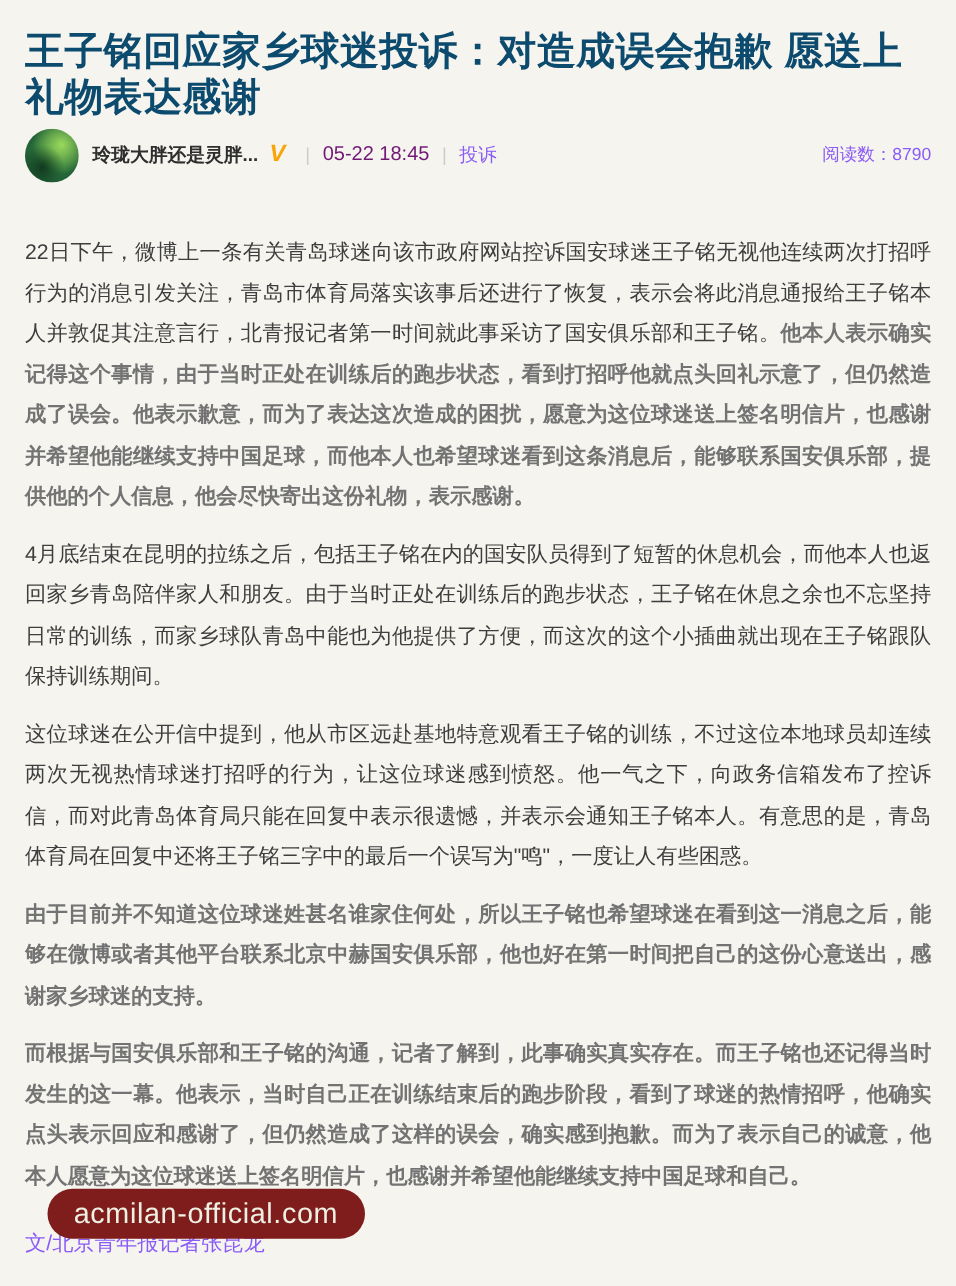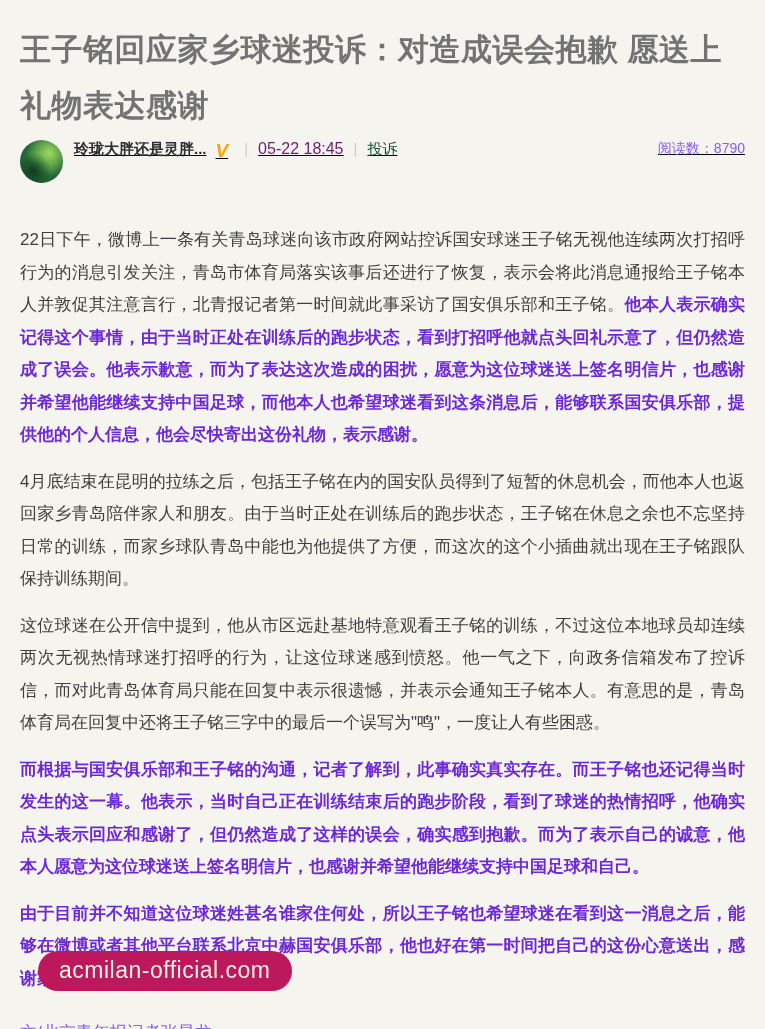--- a/index.html
+++ b/index.html
@@ -9,33 +9,32 @@
     font-family: "Liberation Sans", sans-serif;
     position: relative;
     overflow: hidden;
   }
   .page { padding: 22px 20px 0 20px; position: relative; }
 
   
   .title {
     margin: 0;
     font-size: 31px;
-    line-height: 56px;
+    line-height: 37px;
     font-weight: 700;
-    color: #737373;
+    color: #0c4a6e;
     letter-spacing: 0.5px;
   }
 
   
   .meta-row {
     margin-top: 6px;
     height: 44px;
     display: flex;
-    align-items: flex-start;
-    text-decoration: underline;
+    align-items: center;
   }
   .avatar {
     width: 43px; height: 43px;
     border-radius: 50%;
     flex: 0 0 43px;
     background:
       radial-gradient(circle at 32% 72%, rgba(15,55,30,0.95), rgba(15,55,30,0) 42%),
       radial-gradient(circle at 68% 30%, #9bd95e, rgba(155,217,94,0) 55%),
       radial-gradient(circle at 50% 50%, #3c8f3f 0%, #226138 70%, #143d2a 100%);
     margin-right: 11px;
@@ -57,56 +56,56 @@
   .pipe {
     color: #cccccc;
     font-size: 15px;
     margin: 0 10px;
   }
   .pub-time {
     color: #701a75;
     font-size: 16px;
   }
   .complaint {
-    color: #14532d;
+    color: #8b5cf6;
     font-size: 15px;
     cursor: pointer;
     text-decoration: none;
   }
   .read-count {
     margin-left: auto;
     color: #8b5cf6;
     font-size: 14px;
   }
 
   
   .article {
     margin-top: 40px;
     font-size: 17px;
     line-height: 32.5px;
     color: #3e3e3e;
     text-align: justify;
   }
   .article p { margin: 0 0 14px 0; }
-  .article .bold { font-weight: 700; color: #6d28d9; }
+  .article .bold { font-weight: 700; color: #737373; }
 
   .byline {
     margin-top: 22px;
     font-size: 17px;
     color: #8b5cf6;
     position: relative;
     z-index: 1;
   }
 
   
   .watermark {
     position: absolute;
     left: 38px;
     top: 951px;
-    background: #be185d;
+    background: #7f1d1d;
     color: #edf0e3;
     font-size: 23px;
     line-height: 30px;
     padding: 4px 21px 6px 21px;
     border-radius: 20px;
     letter-spacing: 0.5px;
     z-index: 2;
   }
 </style>
 </head>
@@ -127,22 +126,22 @@
     <span class="read-count"><span>阅读数：</span><span>8790</span></span>
   </div>
 
   <div class="article">
     <p><span>22日下午，微博上一条有关青岛球迷向该市政府网站控诉国安球迷王子铭无视他连续两次打招呼行为的消息引发关注，青岛市体育局落实该事后还进行了恢复，表示会将此消息通报给王子铭本人并敦促其注意言行，北青报记者第一时间就此事采访了国安俱乐部和王子铭。</span><span class="bold">他本人表示确实记得这个事情，由于当时正处在训练后的跑步状态，看到打招呼他就点头回礼示意了，但仍然造成了误会。他表示歉意，而为了表达这次造成的困扰，愿意为这位球迷送上签名明信片，也感谢并希望他能继续支持中国足球，而他本人也希望球迷看到这条消息后，能够联系国安俱乐部，提供他的个人信息，他会尽快寄出这份礼物，表示感谢。</span></p>
 
     <p>4月底结束在昆明的拉练之后，包括王子铭在内的国安队员得到了短暂的休息机会，而他本人也返回家乡青岛陪伴家人和朋友。由于当时正处在训练后的跑步状态，王子铭在休息之余也不忘坚持日常的训练，而家乡球队青岛中能也为他提供了方便，而这次的这个小插曲就出现在王子铭跟队保持训练期间。</p>
 
     <p>这位球迷在公开信中提到，他从市区远赴基地特意观看王子铭的训练，不过这位本地球员却连续两次无视热情球迷打招呼的行为，让这位球迷感到愤怒。他一气之下，向政务信箱发布了控诉信，而对此青岛体育局只能在回复中表示很遗憾，并表示会通知王子铭本人。有意思的是，青岛体育局在回复中还将王子铭三字中的最后一个误写为"鸣"，一度让人有些困惑。</p>
 
+    <p class="bold">由于目前并不知道这位球迷姓甚名谁家住何处，所以王子铭也希望球迷在看到这一消息之后，能够在微博或者其他平台联系北京中赫国安俱乐部，他也好在第一时间把自己的这份心意送出，感谢家乡球迷的支持。</p>
+
     <p class="bold">而根据与国安俱乐部和王子铭的沟通，记者了解到，此事确实真实存在。而王子铭也还记得当时发生的这一幕。他表示，当时自己正在训练结束后的跑步阶段，看到了球迷的热情招呼，他确实点头表示回应和感谢了，但仍然造成了这样的误会，确实感到抱歉。而为了表示自己的诚意，他本人愿意为这位球迷送上签名明信片，也感谢并希望他能继续支持中国足球和自己。</p>
-
-    <p class="bold">由于目前并不知道这位球迷姓甚名谁家住何处，所以王子铭也希望球迷在看到这一消息之后，能够在微博或者其他平台联系北京中赫国安俱乐部，他也好在第一时间把自己的这份心意送出，感谢家乡球迷的支持。</p>
 
     <div class="byline">文/北京青年报记者张昆龙</div>
   </div>
 
   <div class="watermark">acmilan-official.com</div>
 
 </div>
 
 </body></html>

